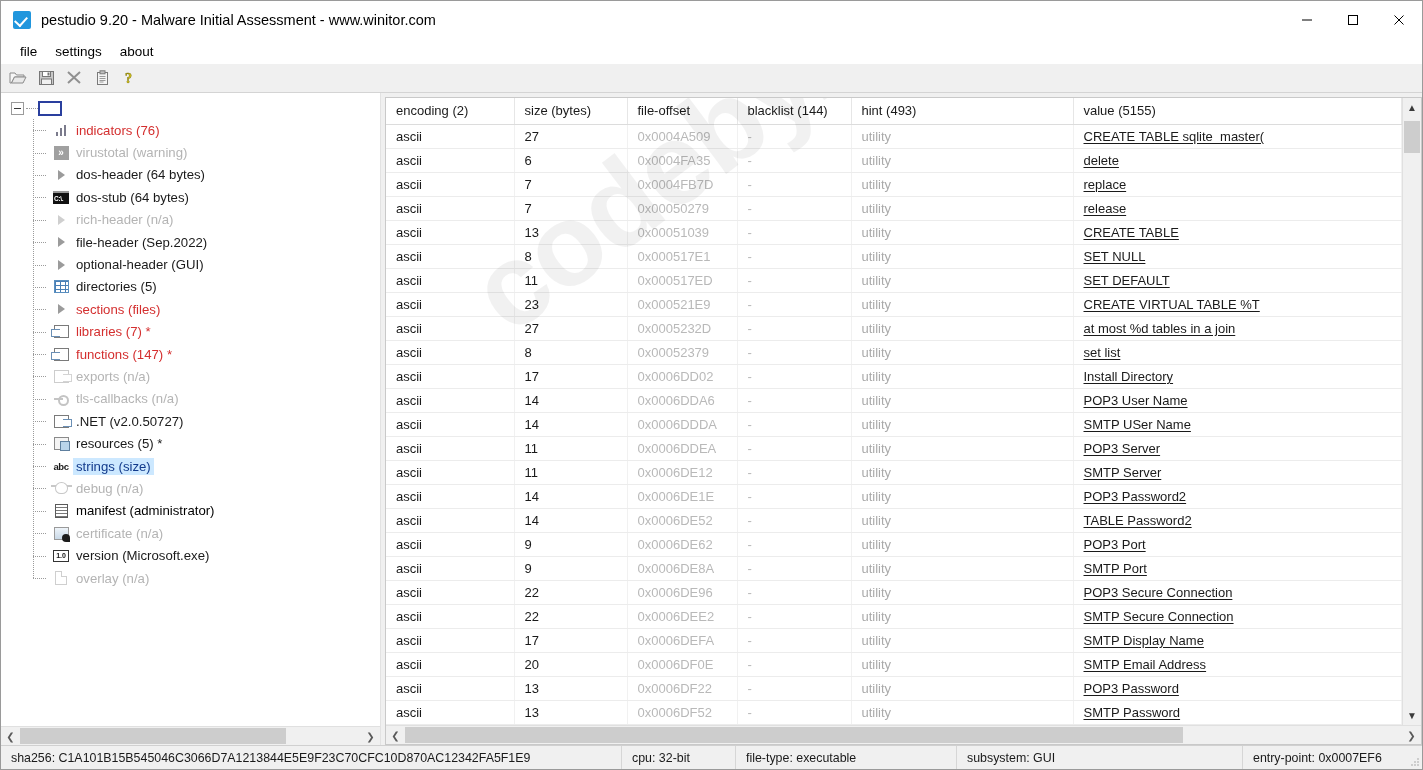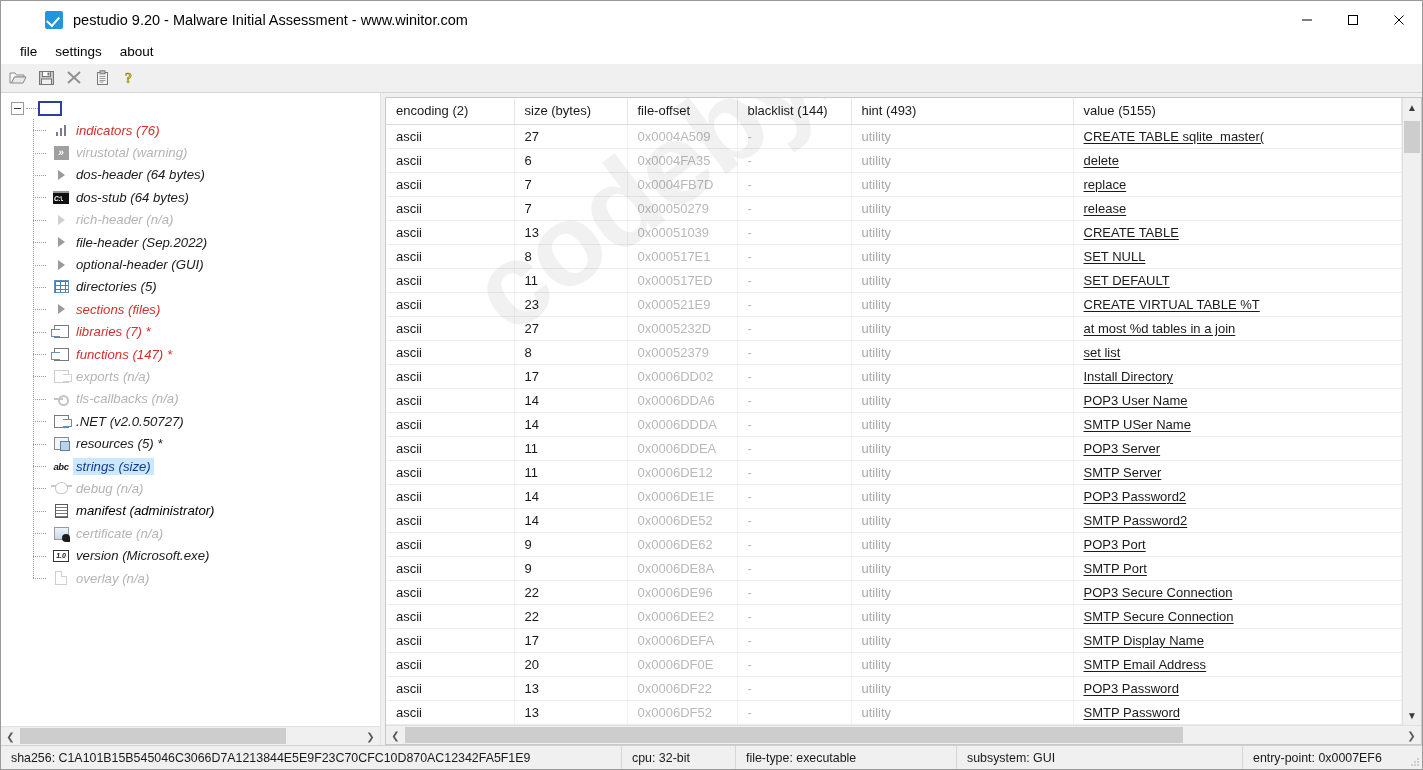--- a/index.html
+++ b/index.html
@@ -17,21 +17,20 @@
     border: 1px solid #9a9a9a;
     display: flex; flex-direction: column;
   }
 
   
   .titlebar {
     height: 38px; min-height: 38px;
     background: #ffffff;
     display: flex; align-items: center;
     position: relative;
-    padding-left: 32px;
   }
   .title-icon {
     width: 18px; height: 18px;
     margin-left: 12px; margin-right: 10px;
     background: #2196dd;
     border-radius: 2px;
     position: relative; flex: none;
   }
   .title-icon::after {
     content: "";
@@ -127,21 +126,20 @@
   .tree-items::before {
     content: ""; position: absolute;
     left: 0px; top: 0; bottom: 11px;
     border-left: 1px dotted #9b9b9b;
   }
   .tnode {
     display: flex; align-items: center;
     height: 22.4px;
     position: relative;
     cursor: default;
-    font-style: italic;
   }
   .tnode::before {
     content: ""; position: absolute;
     left: -20px; top: 50%;
     width: 13px; border-top: 1px dotted #9b9b9b;
   }
   .ticon {
     width: 16px; height: 16px;
     margin-right: 7px;
     flex: none;
@@ -793,21 +791,21 @@
                   <td class="c-bl">-</td>
                   <td class="c-hint">utility</td>
                   <td class="c-val"><span>POP3 Password2</span></td>
                 </tr>
                 <tr>
                   <td class="c-enc">ascii</td>
                   <td class="c-size">14</td>
                   <td class="c-off">0x0006DE52</td>
                   <td class="c-bl">-</td>
                   <td class="c-hint">utility</td>
-                  <td class="c-val"><span>SMTP Password2</span></td>
+                  <td class="c-val"><span>TABLE Password2</span></td>
                 </tr>
                 <tr>
                   <td class="c-enc">ascii</td>
                   <td class="c-size">9</td>
                   <td class="c-off">0x0006DE62</td>
                   <td class="c-bl">-</td>
                   <td class="c-hint">utility</td>
                   <td class="c-val"><span>POP3 Port</span></td>
                 </tr>
                 <tr>

